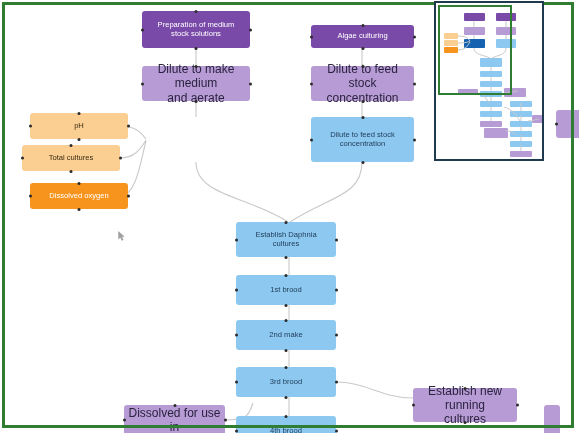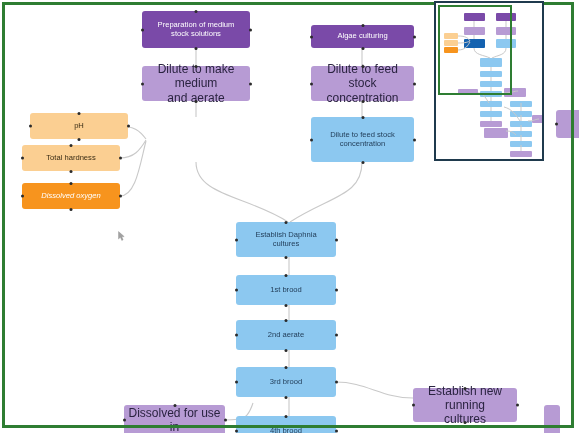--- a/index.html
+++ b/index.html
@@ -204,28 +204,28 @@
 
     <div class="node n-lightorange" style="left:22px; top:113px; width:98px; height:26px;margin-left:8px;">
       <span class="lbl">pH</span>
       <i class="anch t"></i>
       <i class="anch b"></i>
       <i class="anch l"></i>
       <i class="anch r"></i>
     </div>
 
     <div class="node n-lightorange" style="left:22px; top:145px; width:98px; height:26px;">
-      <span class="lbl">Total hardness</span>
-      <i class="anch t"></i>
-      <i class="anch b"></i>
-      <i class="anch l"></i>
-      <i class="anch r"></i>
-    </div>
-
-    <div class="node n-orange" style="left:22px; top:183px; width:98px; height:26px;font-style:italic;">
+      <span class="lbl">Total cultures</span>
+      <i class="anch t"></i>
+      <i class="anch b"></i>
+      <i class="anch l"></i>
+      <i class="anch r"></i>
+    </div>
+
+    <div class="node n-orange" style="left:30px; top:183px; width:98px; height:26px;">
       <span class="lbl">Dissolved oxygen</span>
       <i class="anch t"></i>
       <i class="anch b"></i>
       <i class="anch l"></i>
       <i class="anch r"></i>
     </div>
 
     <div class="node n-lightblue" style="left:236px; top:222px; width:100px; height:35px;">
       <span class="lbl">Establish Daphnia
 cultures</span>
@@ -237,21 +237,21 @@
 
     <div class="node n-lightblue" style="left:236px; top:275px; width:100px; height:30px;text-align:center;">
       <span class="lbl">1st brood</span>
       <i class="anch t"></i>
       <i class="anch b"></i>
       <i class="anch l"></i>
       <i class="anch r"></i>
     </div>
 
     <div class="node n-lightblue" style="left:236px; top:320px; width:100px; height:30px;">
-      <span class="lbl">2nd aerate</span>
+      <span class="lbl">2nd make</span>
       <i class="anch t"></i>
       <i class="anch b"></i>
       <i class="anch l"></i>
       <i class="anch r"></i>
     </div>
 
     <div class="node n-lightblue" style="left:236px; top:367px; width:100px; height:30px;">
       <span class="lbl">3rd brood</span>
       <i class="anch t"></i>
       <i class="anch b"></i>

